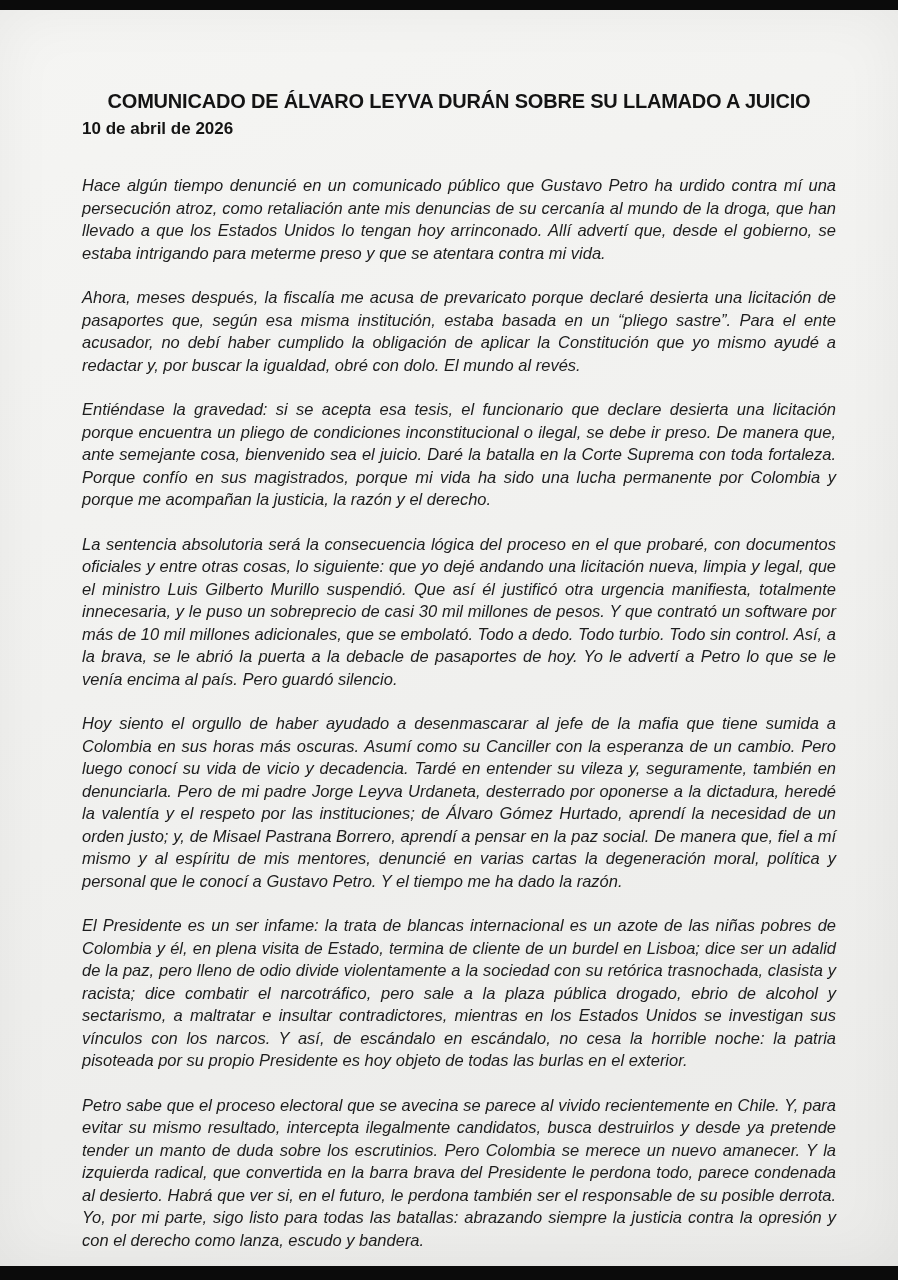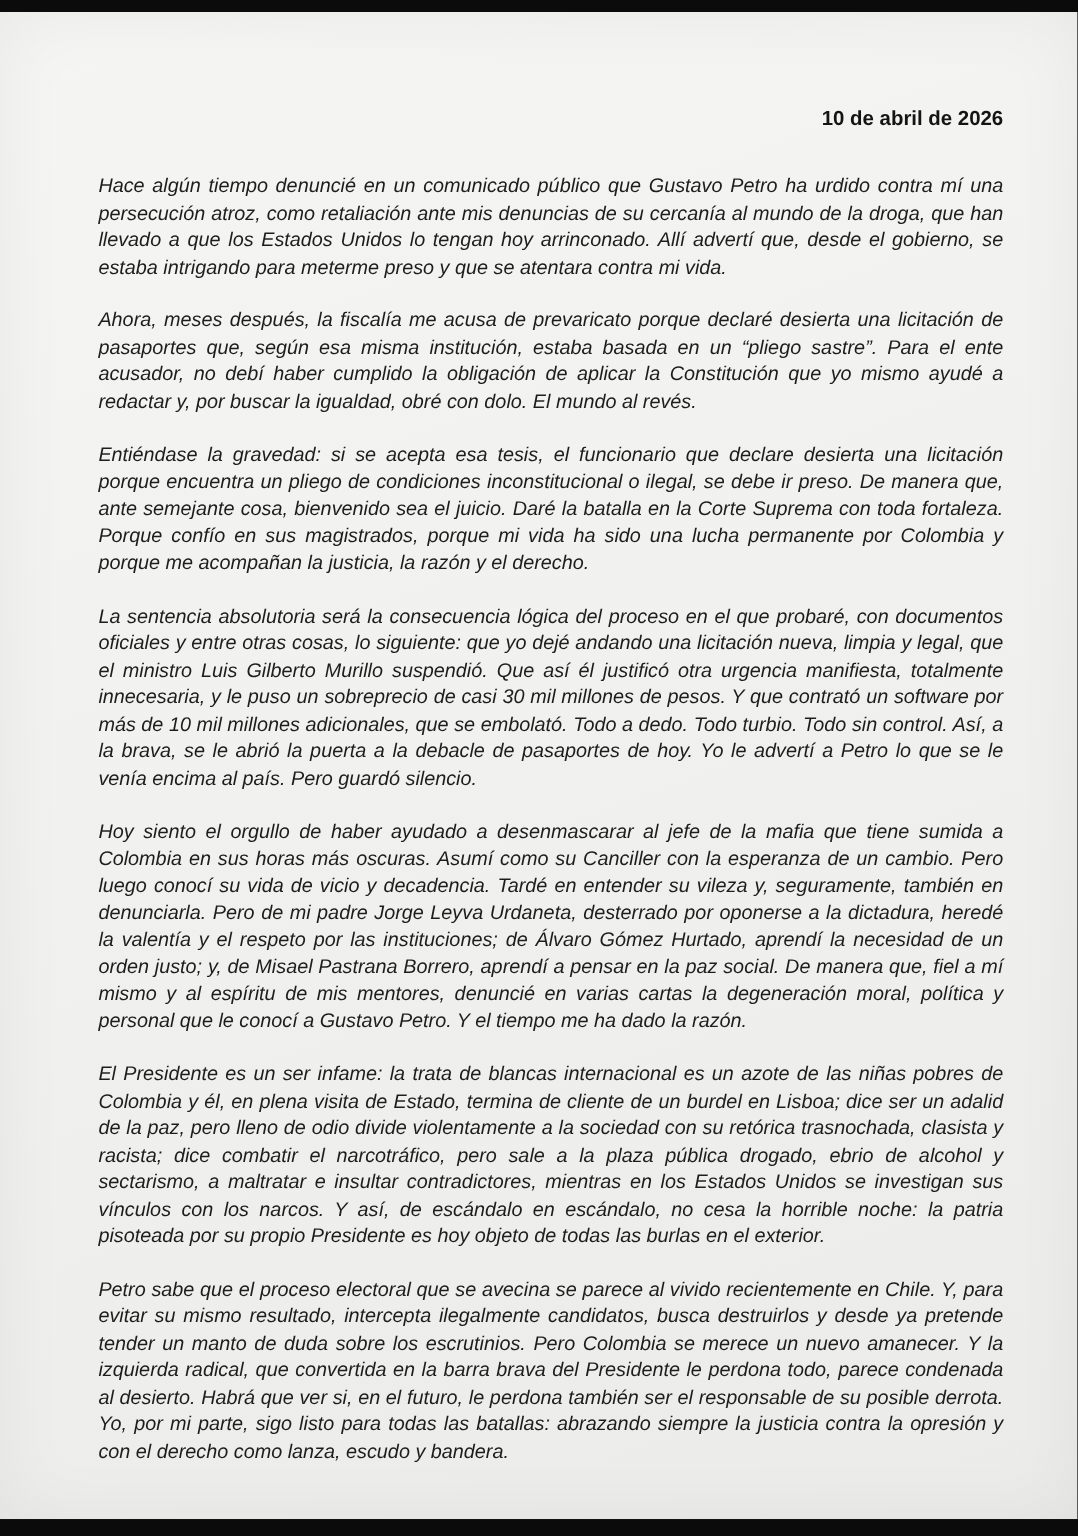--- a/index.html
+++ b/index.html
@@ -47,21 +47,21 @@
     font-weight: bold;
     text-align: center;
     letter-spacing: -0.2px;
     color: #141414;
     margin: 0 0 4px 0;
     line-height: 26px;
   }
   .document-date {
     font-size: 17px;
     font-weight: bold;
-    text-align: right;
+    text-align: left;
     color: #141414;
     margin: 0 0 34px 0;
     line-height: 22px;
   }
   .body-text p {
     font-size: 16.5px;
     line-height: 22.5px;
     text-align: justify;
     margin: 0 0 22px 0;
     color: #1d1d1d;
@@ -71,20 +71,21 @@
 </head>
 <body>
 
 <div class="photo-frame">
   <div class="edge-bar top"></div>
   <div class="edge-bar bottom"></div>
 
   <div class="document-page">
     <div class="page-content">
 
+      <h1 class="page-title">COMUNICADO DE ÁLVARO LEYVA DURÁN SOBRE SU LLAMADO A JUICIO</h1>
 
       <div class="document-date">10 de abril de 2026</div>
 
       <div class="body-text">
         <p>Hace algún tiempo denuncié en un comunicado público que Gustavo Petro ha urdido contra mí una persecución atroz, como retaliación ante mis denuncias de su cercanía al mundo de la droga, que han llevado a que los Estados Unidos lo tengan hoy arrinconado. Allí advertí que, desde el gobierno, se estaba intrigando para meterme preso y que se atentara contra mi vida.</p>
         <p>Ahora, meses después, la fiscalía me acusa de prevaricato porque declaré desierta una licitación de pasaportes que, según esa misma institución, estaba basada en un “pliego sastre”. Para el ente acusador, no debí haber cumplido la obligación de aplicar la Constitución que yo mismo ayudé a redactar y, por buscar la igualdad, obré con dolo. El mundo al revés.</p>
         <p>Entiéndase la gravedad: si se acepta esa tesis, el funcionario que declare desierta una licitación porque encuentra un pliego de condiciones inconstitucional o ilegal, se debe ir preso. De manera que, ante semejante cosa, bienvenido sea el juicio. Daré la batalla en la Corte Suprema con toda fortaleza. Porque confío en sus magistrados, porque mi vida ha sido una lucha permanente por Colombia y porque me acompañan la justicia, la razón y el derecho.</p>
         <p>La sentencia absolutoria será la consecuencia lógica del proceso en el que probaré, con documentos oficiales y entre otras cosas, lo siguiente: que yo dejé andando una licitación nueva, limpia y legal, que el ministro Luis Gilberto Murillo suspendió. Que así él justificó otra urgencia manifiesta, totalmente innecesaria, y le puso un sobreprecio de casi 30 mil millones de pesos. Y que contrató un software por más de 10 mil millones adicionales, que se embolató. Todo a dedo. Todo turbio. Todo sin control. Así, a la brava, se le abrió la puerta a la debacle de pasaportes de hoy. Yo le advertí a Petro lo que se le venía encima al país. Pero guardó silencio.</p>
         <p>Hoy siento el orgullo de haber ayudado a desenmascarar al jefe de la mafia que tiene sumida a Colombia en sus horas más oscuras. Asumí como su Canciller con la esperanza de un cambio. Pero luego conocí su vida de vicio y decadencia. Tardé en entender su vileza y, seguramente, también en denunciarla. Pero de mi padre Jorge Leyva Urdaneta, desterrado por oponerse a la dictadura, heredé la valentía y el respeto por las instituciones; de Álvaro Gómez Hurtado, aprendí la necesidad de un orden justo; y, de Misael Pastrana Borrero, aprendí a pensar en la paz social. De manera que, fiel a mí mismo y al espíritu de mis mentores, denuncié en varias cartas la degeneración moral, política y personal que le conocí a Gustavo Petro. Y el tiempo me ha dado la razón.</p>
         <p>El Presidente es un ser infame: la trata de blancas internacional es un azote de las niñas pobres de Colombia y él, en plena visita de Estado, termina de cliente de un burdel en Lisboa; dice ser un adalid de la paz, pero lleno de odio divide violentamente a la sociedad con su retórica trasnochada, clasista y racista; dice combatir el narcotráfico, pero sale a la plaza pública drogado, ebrio de alcohol y sectarismo, a maltratar e insultar contradictores, mientras en los Estados Unidos se investigan sus vínculos con los narcos. Y así, de escándalo en escándalo, no cesa la horrible noche: la patria pisoteada por su propio Presidente es hoy objeto de todas las burlas en el exterior.</p>

